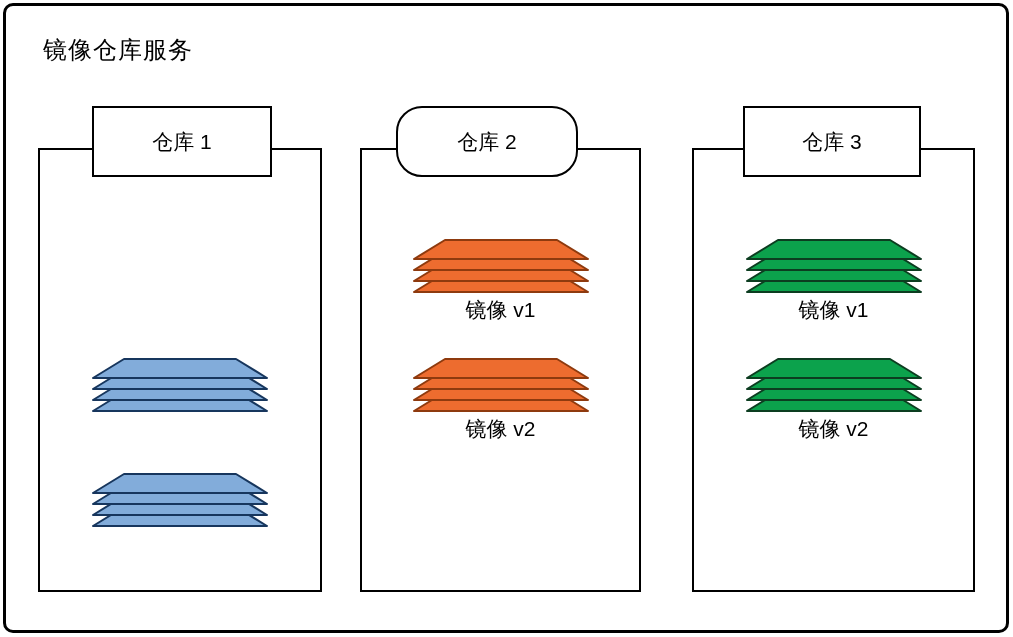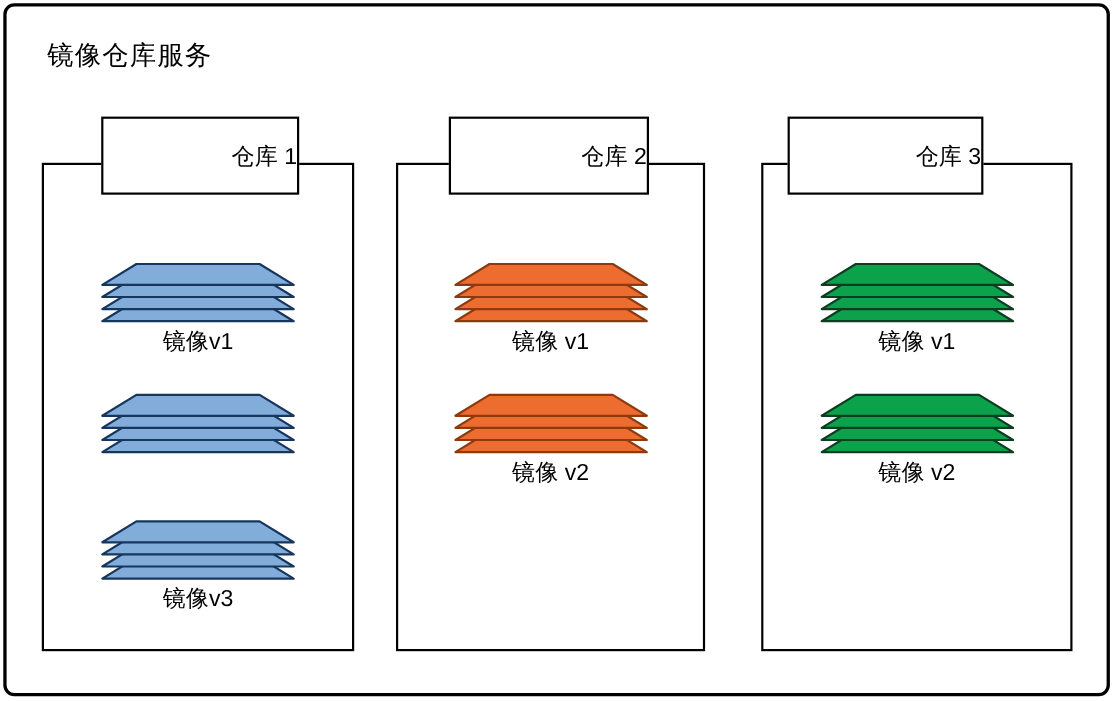--- a/index.html
+++ b/index.html
@@ -36,27 +36,27 @@
   #repo-box-1 { left: 360px; width: 277px; }
   #repo-box-2 { left: 692px; width: 279px; }
   .repo-label {
     position: absolute;
     top: 106px;
     height: 67px;
     background: #fff;
     border: 2px solid #000;
     display: flex;
     align-items: center;
-    justify-content: flex-end;
+    justify-content: center;
     font-size: 21px;
     z-index: 2;
   }
   #repo-label-0 { left: 92px;  width: 176px; }
-  #repo-label-1 { left: 408px; width: 178px; }
-  #repo-label-2 { left: 716px; width: 174px; }
+  #repo-label-1 { left: 396px; width: 178px; border-radius: 26px; }
+  #repo-label-2 { left: 743px; width: 174px; }
   .stack-group {
     position: absolute;
     left: 50%;
     transform: translateX(-50%);
     width: 190px;
     text-align: center;
   }
   .stack-label {
     font-size: 21px;
     margin-top: 2px;
@@ -65,45 +65,35 @@
   .stack-group svg { display: block; margin: 0 auto; }
 </style>
 </head>
 <body>
 
 <div class="outer-frame"></div>
 
 <div class="diagram-title">镜像仓库服务</div>
 
 <div class="repo-box" id="repo-box-0">
-    <div class="stack-group" style="top: 88px;">
-      <svg width="180" height="56" viewBox="0 0 180 56">
-        <polygon points="34,2 146,2 177,21 3,21" transform="translate(0,33)" fill="#82ACDA" stroke="#17365D" stroke-width="2" stroke-linejoin="round"></polygon>
-        <polygon points="34,2 146,2 177,21 3,21" transform="translate(0,22)" fill="#82ACDA" stroke="#17365D" stroke-width="2" stroke-linejoin="round"></polygon>
-        <polygon points="34,2 146,2 177,21 3,21" transform="translate(0,11)" fill="#82ACDA" stroke="#17365D" stroke-width="2" stroke-linejoin="round"></polygon>
-        <polygon points="34,2 146,2 177,21 3,21" transform="translate(0,0)" fill="#82ACDA" stroke="#17365D" stroke-width="2" stroke-linejoin="round"></polygon>
-      </svg>
-      <div class="stack-label">镜像v1</div>
-    </div>
     <div class="stack-group" style="top: 207px;">
       <svg width="180" height="56" viewBox="0 0 180 56">
         <polygon points="34,2 146,2 177,21 3,21" transform="translate(0,33)" fill="#82ACDA" stroke="#17365D" stroke-width="2" stroke-linejoin="round"></polygon>
         <polygon points="34,2 146,2 177,21 3,21" transform="translate(0,22)" fill="#82ACDA" stroke="#17365D" stroke-width="2" stroke-linejoin="round"></polygon>
         <polygon points="34,2 146,2 177,21 3,21" transform="translate(0,11)" fill="#82ACDA" stroke="#17365D" stroke-width="2" stroke-linejoin="round"></polygon>
         <polygon points="34,2 146,2 177,21 3,21" transform="translate(0,0)" fill="#82ACDA" stroke="#17365D" stroke-width="2" stroke-linejoin="round"></polygon>
       </svg>
     </div>
     <div class="stack-group" style="top: 322px;">
       <svg width="180" height="56" viewBox="0 0 180 56">
         <polygon points="34,2 146,2 177,21 3,21" transform="translate(0,33)" fill="#82ACDA" stroke="#17365D" stroke-width="2" stroke-linejoin="round"></polygon>
         <polygon points="34,2 146,2 177,21 3,21" transform="translate(0,22)" fill="#82ACDA" stroke="#17365D" stroke-width="2" stroke-linejoin="round"></polygon>
         <polygon points="34,2 146,2 177,21 3,21" transform="translate(0,11)" fill="#82ACDA" stroke="#17365D" stroke-width="2" stroke-linejoin="round"></polygon>
         <polygon points="34,2 146,2 177,21 3,21" transform="translate(0,0)" fill="#82ACDA" stroke="#17365D" stroke-width="2" stroke-linejoin="round"></polygon>
       </svg>
-      <div class="stack-label">镜像v3</div>
     </div>
   </div>
 <div class="repo-label" id="repo-label-0">
   <span>仓库 1</span>
 </div>
 
 <div class="repo-box" id="repo-box-1">
     <div class="stack-group" style="top: 88px;">
       <svg width="180" height="56" viewBox="0 0 180 56">
         <polygon points="34,2 146,2 177,21 3,21" transform="translate(0,33)" fill="#ED6C2F" stroke="#8E3A0E" stroke-width="2" stroke-linejoin="round"></polygon>

